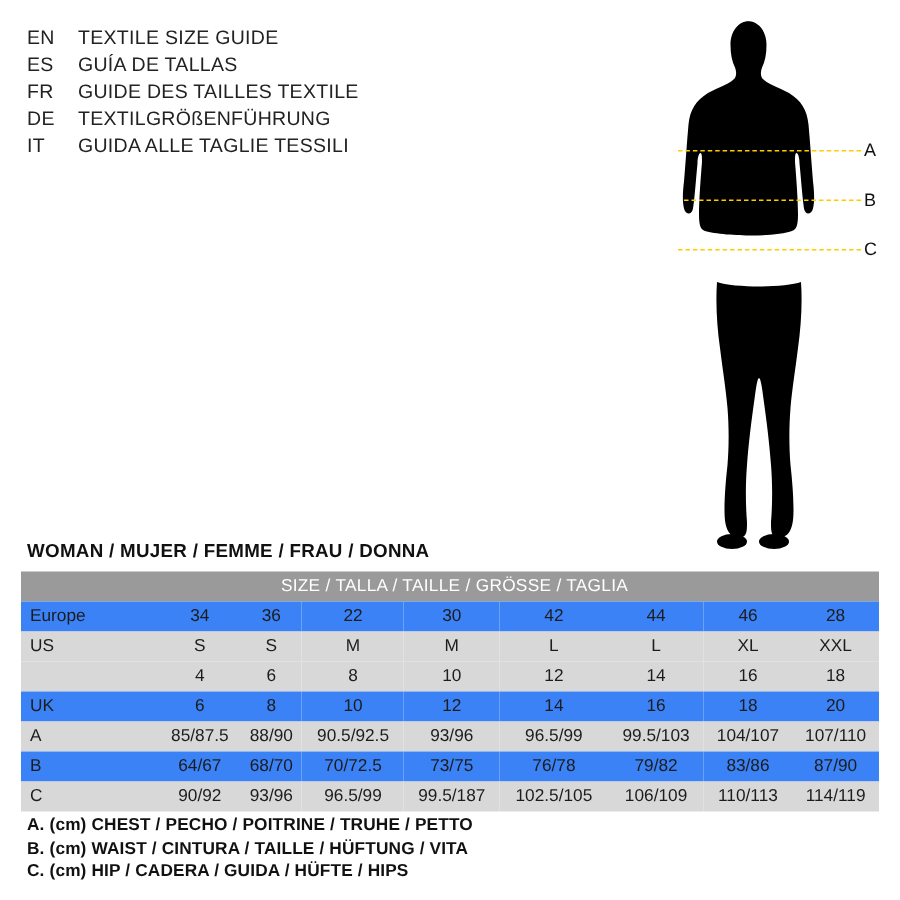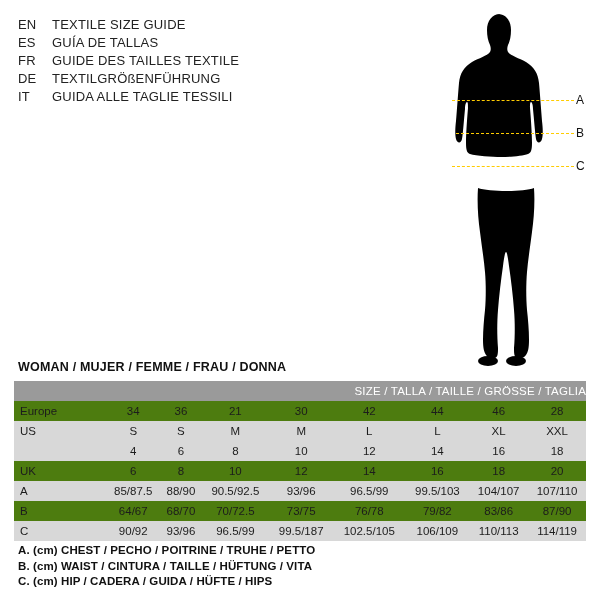--- a/index.html
+++ b/index.html
@@ -99,30 +99,30 @@
     text-align: left;
     padding-left: 6px;
     width: 86px;
   }
   tr.header-row {
     background: #9a9a9a;
     color: #ffffff;
     font-weight: normal;
   }
   tr.header-row td {
-    text-align: right;
+    text-align: center;
     padding-left: 6px;
     font-size: 11.5px;
     letter-spacing: 0.2px;
   }
   tr.shade td {
     background: #d8d8d8;
   }
   tr.plain td {
-    background: #4d7c0f;
+    background: #3b82f6;
   }
 
   
   .footnotes {
     position: absolute;
     left: 18px;
     top: 543px;
     font-size: 11.5px;
     line-height: 15.5px;
     font-weight: bold;
@@ -238,21 +238,21 @@
   <table class="size-table">
     <tbody>
       <tr class="header-row">
         <td colspan="9">SIZE / TALLA / TAILLE / GRÖSSE / TAGLIA</td>
       </tr>
 
       <tr class="plain">
         <td class="rowlabel">Europe</td>
         <td>34</td>
         <td>36</td>
-        <td>21</td>
+        <td>22</td>
         <td>30</td>
         <td>42</td>
         <td>44</td>
         <td>46</td>
         <td>28</td>
       </tr>
 
       <tr class="shade">
         <td class="rowlabel">US</td>
         <td>S</td>

